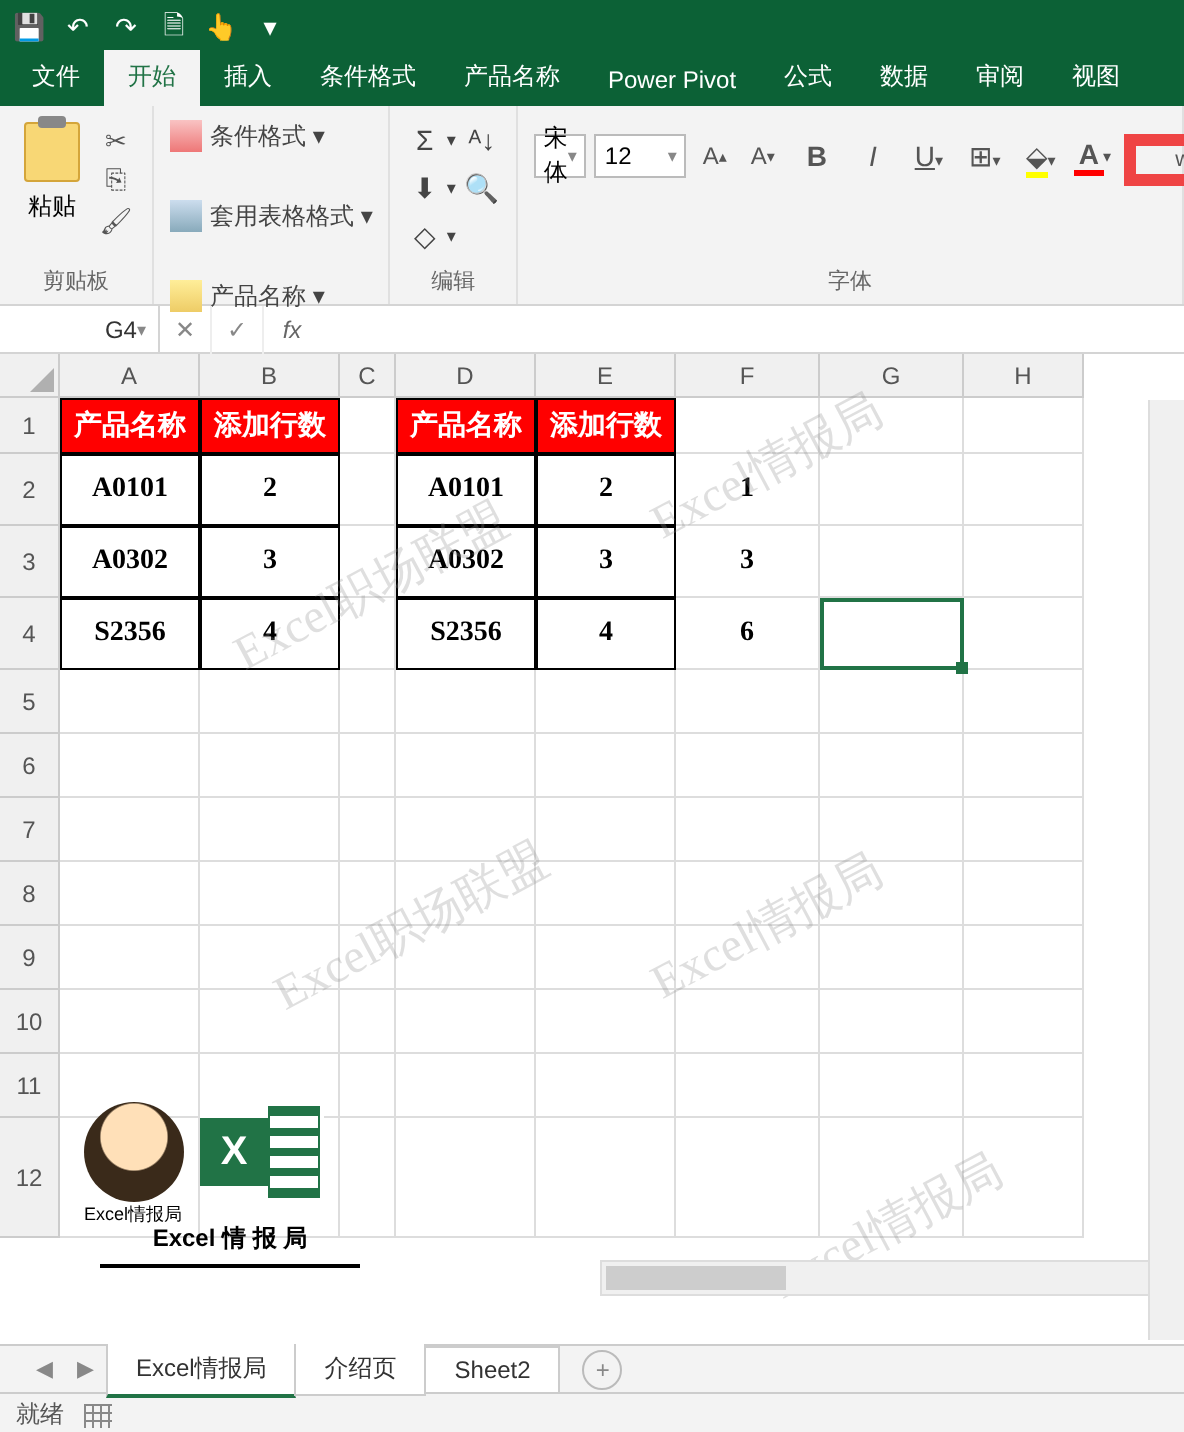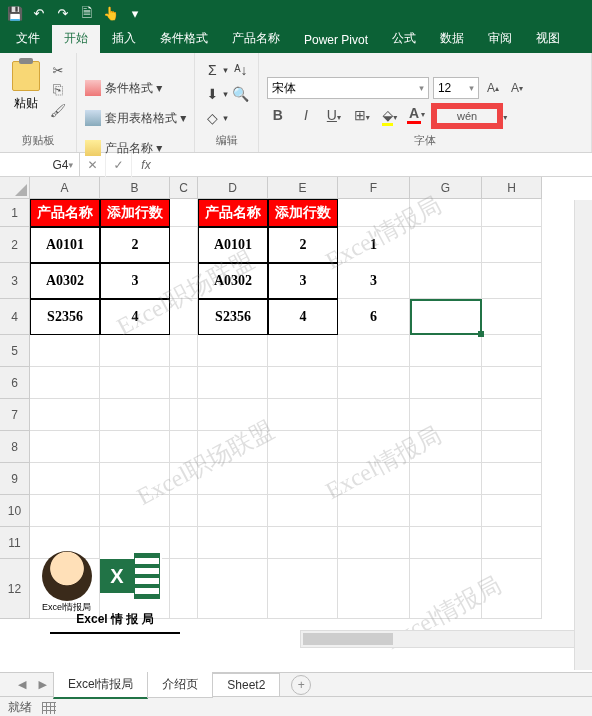--- a/index.html
+++ b/index.html
@@ -21,32 +21,32 @@
 .rgroup { border-right: 1px solid #e0e0e0; padding: 4px 8px 2px; display: flex; flex-direction: column; justify-content: space-between; }
 .rgroup .glabel { font-size: 11px; color: #666; text-align: center; padding-bottom: 2px; }
 .rgroup .gbody { flex: 1; display: flex; align-items: flex-start; gap: 4px; }
 
 .clip-paste { display: flex; flex-direction: column; align-items: center; width: 36px; }
 .clip-icon { width: 28px; height: 30px; background: #f8d775; border: 1px solid #d4a53a; border-radius: 2px; position: relative; margin-top: 4px; }
 .clip-icon::before { content: ""; position: absolute; top: -4px; left: 6px; width: 14px; height: 6px; background: #888; border-radius: 2px; }
 .clip-side { display: flex; flex-direction: column; gap: 2px; margin-top: 4px; }
 .sbtn { width: 20px; height: 18px; color: #555; font-size: 13px; display: flex; align-items: center; justify-content: center; }
 
-.style-list { display: flex; flex-direction: column; gap: 8px; font-size: 12px; color: #444; margin-top: 20px; }
+.style-list { display: flex; flex-direction: column; gap: 18px; font-size: 12px; color: #444; margin-top: 0; }
 .style-row { display: flex; align-items: center; gap: 4px; height: 22px; }
 .style-row .sicon { width: 16px; height: 16px; }
 .icA { background: linear-gradient(#f9c3c3, #e77); }
 .icB { background: linear-gradient(#cde, #8ab); }
 .icC { background: linear-gradient(#fe9, #ec6); }
 
 .edit-col { display: flex; flex-direction: column; gap: 2px; margin-top: 2px; }
 .edit-row { display: flex; align-items: center; gap: 2px; height: 22px; color: #444; }
 .edit-row .eicon { width: 18px; font-size: 14px; text-align: center; }
 
-.font-area { display: flex; flex-direction: column; gap: 6px; width: 260px; margin-top: 20px; justify-content: space-between; }
+.font-area { display: flex; flex-direction: row; gap: 6px; width: 260px; margin-top: 10px; justify-content: space-between; }
 .font-row1 { display: flex; gap: 4px; align-items: center; }
 .font-name { flex: 1; height: 22px; border: 1px solid #bbb; background: #fff; padding: 0 4px; display: flex; align-items: center; justify-content: space-between; }
 .font-size { width: 46px; height: 22px; border: 1px solid #bbb; background: #fff; padding: 0 4px; display: flex; align-items: center; justify-content: space-between; }
 .font-bump { width: 20px; height: 22px; display: flex; align-items: center; justify-content: center; color: #555; }
 .font-row2 { display: flex; gap: 6px; align-items: center; color: #555; font-size: 14px; }
 .font-btn { width: 22px; text-align: center; }
 .font-color { display: flex; align-items: center; }
 .font-A { font-weight: bold; border-bottom: 3px solid red; padding: 0 2px; }
 .wen { border: 6px solid #ef4444; padding: 1px 20px; font-size: 11px; }
 

